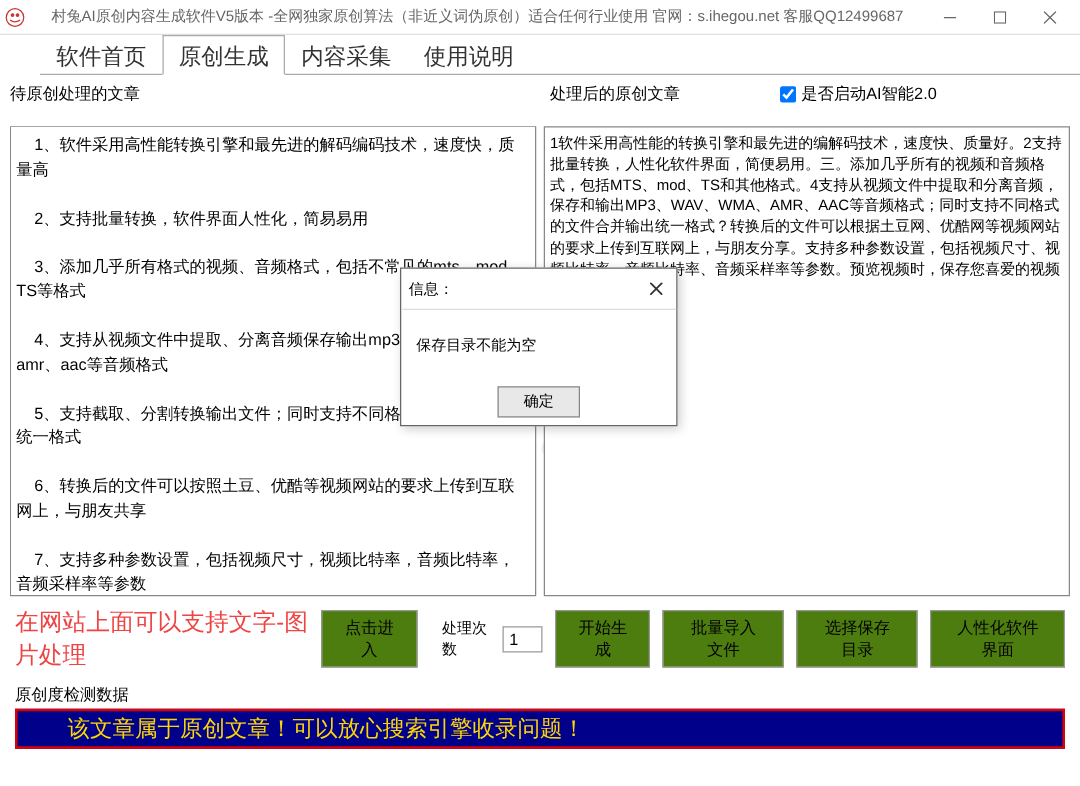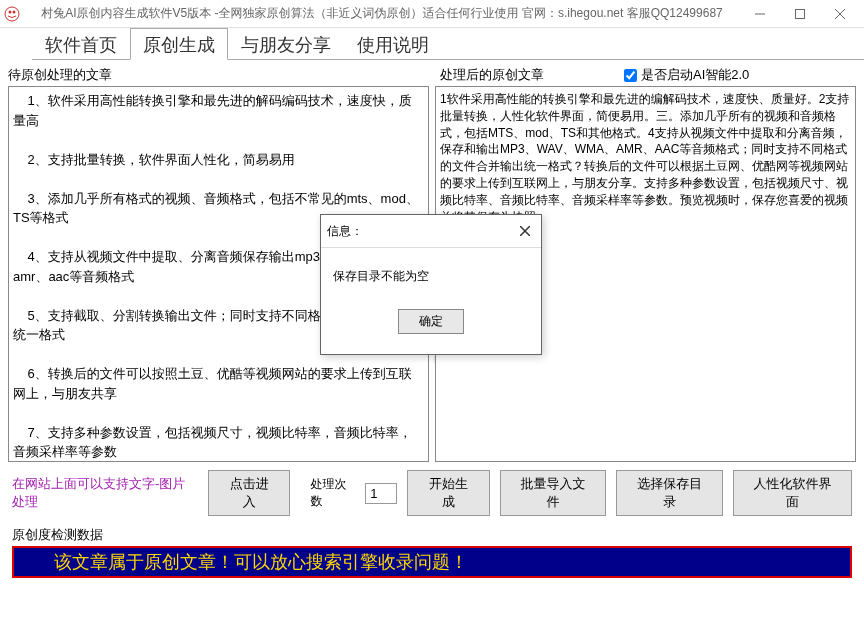--- a/index.html
+++ b/index.html
@@ -6,41 +6,41 @@
 body { font-family: "Microsoft YaHei", SimSun, sans-serif; font-size: 12px; background: #fff; width: 864px; height: 629px; overflow: hidden; position: relative; }
 .titlebar { height: 28px; display: flex; align-items: center; padding: 0 4px; border-bottom: 1px solid #e0e0e0; text-align: center; }
 .titlebar .icon { width: 16px; height: 16px; margin-right: 4px; }
 .titlebar .title { flex: 1; color: #666; font-size: 12px; white-space: nowrap; overflow: hidden; }
 .win-controls { display: flex; }
 .win-btn { width: 40px; height: 28px; display: flex; align-items: center; justify-content: center; color: #666; cursor: pointer; }
 .tabs { height: 32px; display: flex; border-bottom: 1px solid #aaa; background: #fff; margin-left: 32px; }
 .tab { padding: 4px 12px; font-size: 18px; color: #333; cursor: pointer; border: 1px solid transparent; border-bottom: none; margin-bottom: -1px; }
 .tab.active { border-color: #aaa; background: #fff; border-bottom: 1px solid #fff; }
 .content { padding: 6px 8px; }
-.row-labels { display: flex; margin-bottom: 2px; }
+.row-labels { display: flex; margin-bottom: 17px; }
 .label-left { width: 432px; font-size: 13px; }
 .label-right { flex: 1; display: flex; align-items: center; gap: 80px; font-size: 13px; }
 .checkbox-wrap { display: flex; align-items: center; gap: 4px; }
 .checkbox { width: 13px; height: 13px; }
 .text-row { display: flex; gap: 6px; height: 376px; }
 .textarea { flex: 1; border: 1px solid #888; padding: 4px; font-size: 13px; font-family: SimSun, sans-serif; line-height: 1.5; resize: none; overflow-y: auto; white-space: pre-wrap; }
 .textarea.right { font-size: 12px; line-height: 1.4; }
 .action-row { display: flex; align-items: center; gap: 10px; padding: 8px 4px; }
-.red-text { color: #a21caf; font-size: 13px; }
-.btn { background: #e5e5e5; border: 1px solid #999; padding: 4px 16px; font-size: 13px; cursor: pointer; font-family: inherit; }
+.red-text { color: #ef4444; font-size: 19px; }
+.btn { background: #4d7c0f; border: 1px solid #999; padding: 4px 16px; font-size: 13px; cursor: pointer; font-family: inherit; }
 .spacer { flex: 1; }
 .input-num { width: 32px; border: 1px solid #999; padding: 2px 4px; font-size: 13px; }
 .status-label { font-size: 13px; margin: 2px 4px; }
 .status-bar { margin: 0 4px; height: 32px; background: #00008b; border: 2px solid #d00; display: flex; align-items: center; padding: 0 40px; }
 .status-text { color: #ffd700; font-size: 18px; font-family: SimSun, sans-serif; }
 .dialog { position: absolute; left: 320px; top: 214px; width: 222px; background: #fff; border: 1px solid #666; box-shadow: 2px 2px 8px rgba(0,0,0,0.2); }
 .dialog-header { height: 26px; display: flex; align-items: center; padding: 16px 6px; border-bottom: 1px solid #ddd; }
 .dialog-title { flex: 1; font-size: 12px; }
 .dialog-close { width: 20px; height: 20px; display: flex; align-items: center; justify-content: center; cursor: pointer; font-size: 14px; }
-.dialog-body { padding: 20px 12px 20px; }
+.dialog-body { padding: 20px 12px 6px; }
 .dialog-msg { font-size: 12px; margin-bottom: 24px; }
 .dialog-btn-row { text-align: center; }
 .dialog-btn { background: #e8e8e8; border: 1px solid #888; padding: 3px 20px; font-size: 12px; cursor: pointer; font-family: inherit; }
 .watermark { position: absolute; left: 50%; top: 50%; transform: translate(-50%, -30%); font-size: 42px; color: rgba(0,0,0,0.08); pointer-events: none; z-index: -1; letter-spacing: 4px; }
 .watermark .sub { font-size: 20px; letter-spacing: 2px; display: block; text-align: center; }
 .app-icon-svg { display: block; }
 </style>
 </head>
 <body>
 
@@ -70,21 +70,21 @@
           <line x1="0" y1="0" x2="10" y2="10" stroke="#666" stroke-width="1"></line>
           <line x1="10" y1="0" x2="0" y2="10" stroke="#666" stroke-width="1"></line>
         </svg>
       </div>
   </div>
 </div>
 
 <div class="tabs">
   <div class="tab">软件首页</div>
   <div class="tab active">原创生成</div>
-  <div class="tab">与朋友分享</div>
+  <div class="tab">内容采集</div>
   <div class="tab">使用说明</div>
 </div>
 
 <div class="content">
   <div class="row-labels">
     <div class="label-left">待原创处理的文章</div>
     <div class="label-right">
       <span>处理后的原创文章</span>
       <label class="checkbox-wrap">
         <input type="checkbox" class="checkbox" checked="" style="">

